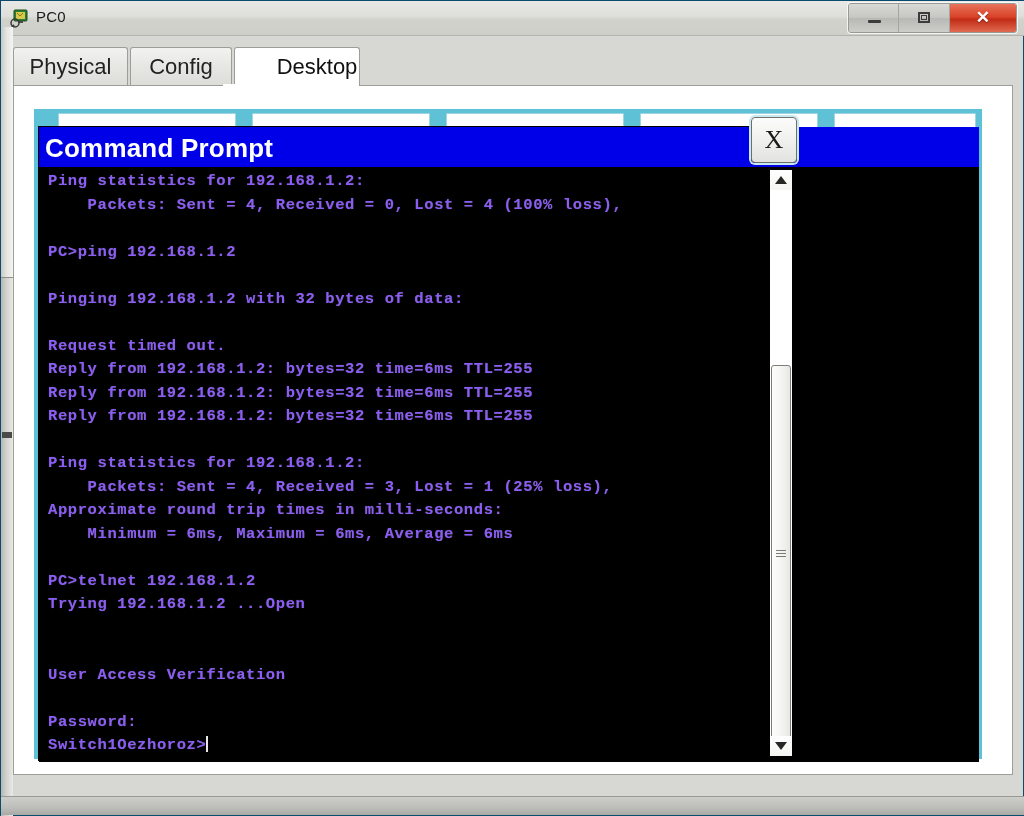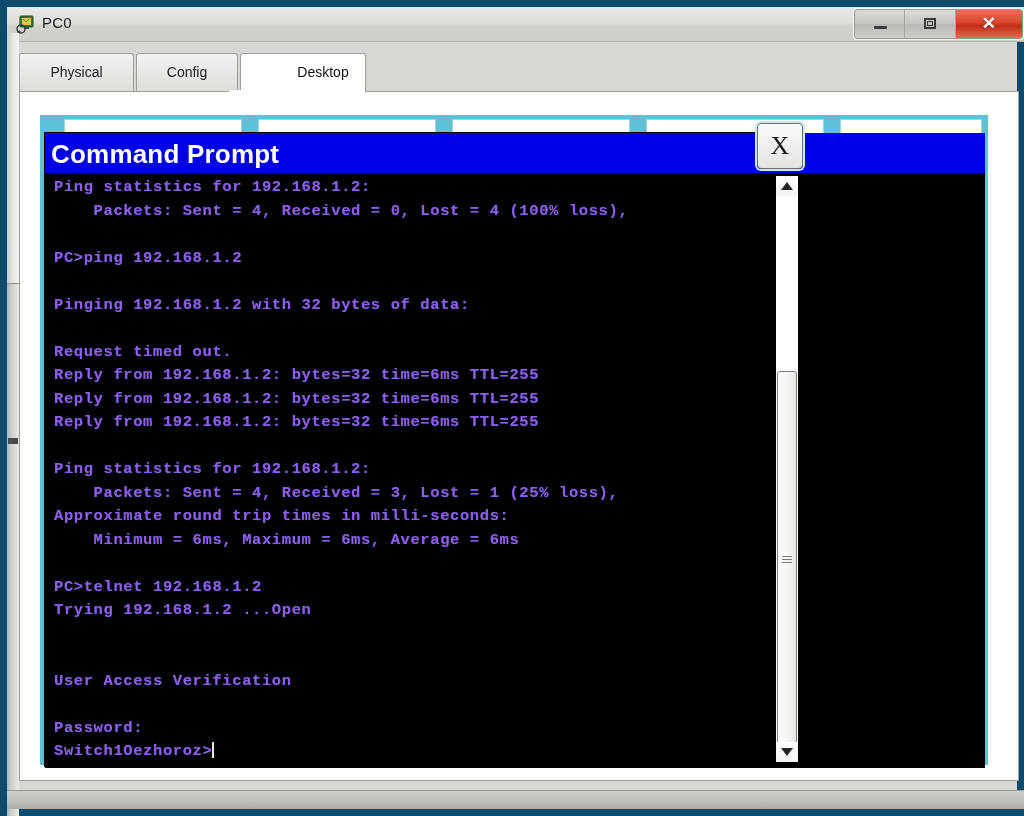--- a/index.html
+++ b/index.html
@@ -13,21 +13,21 @@
     font-family: "Liberation Sans", sans-serif;
   }
 
   
   #app-window {
     position: absolute;
     left: 0; top: 0;
     width: 1024px; height: 816px;
     background: #d7d7d4;
     box-sizing: border-box;
-    border: 7px solid #0c4a6e;
+    border: 1px solid #0c4a6e;
   }
 
   
   #title-bar {
     position: absolute;
     left: 0; top: 0;
     width: 1024px;
     height: 34px;
     background: linear-gradient(to bottom, #e8e8e6 0%, #dededa 45%, #d2d2cd 55%, #cfcfca 100%);
     border-bottom: 1px solid #b4b4ae;
@@ -117,21 +117,21 @@
     height: 39px;
   }
   .tab {
     position: absolute;
     top: 0;
     height: 39px;
     box-sizing: border-box;
     border: 1px solid #9e9e99;
     border-bottom: none;
     border-radius: 3px 3px 0 0;
-    font-size: 14px;
+    font-size: 22px;
     color: #222;
     text-align: center;
     line-height: 37px;
     font-family: "Liberation Sans", sans-serif;
     cursor: default;
   }
   .tab.inactive {
     background: linear-gradient(to bottom, #f2f2f0 0%, #e6e6e3 50%, #dcdcd8 100%);
   }
   .tab.active {

